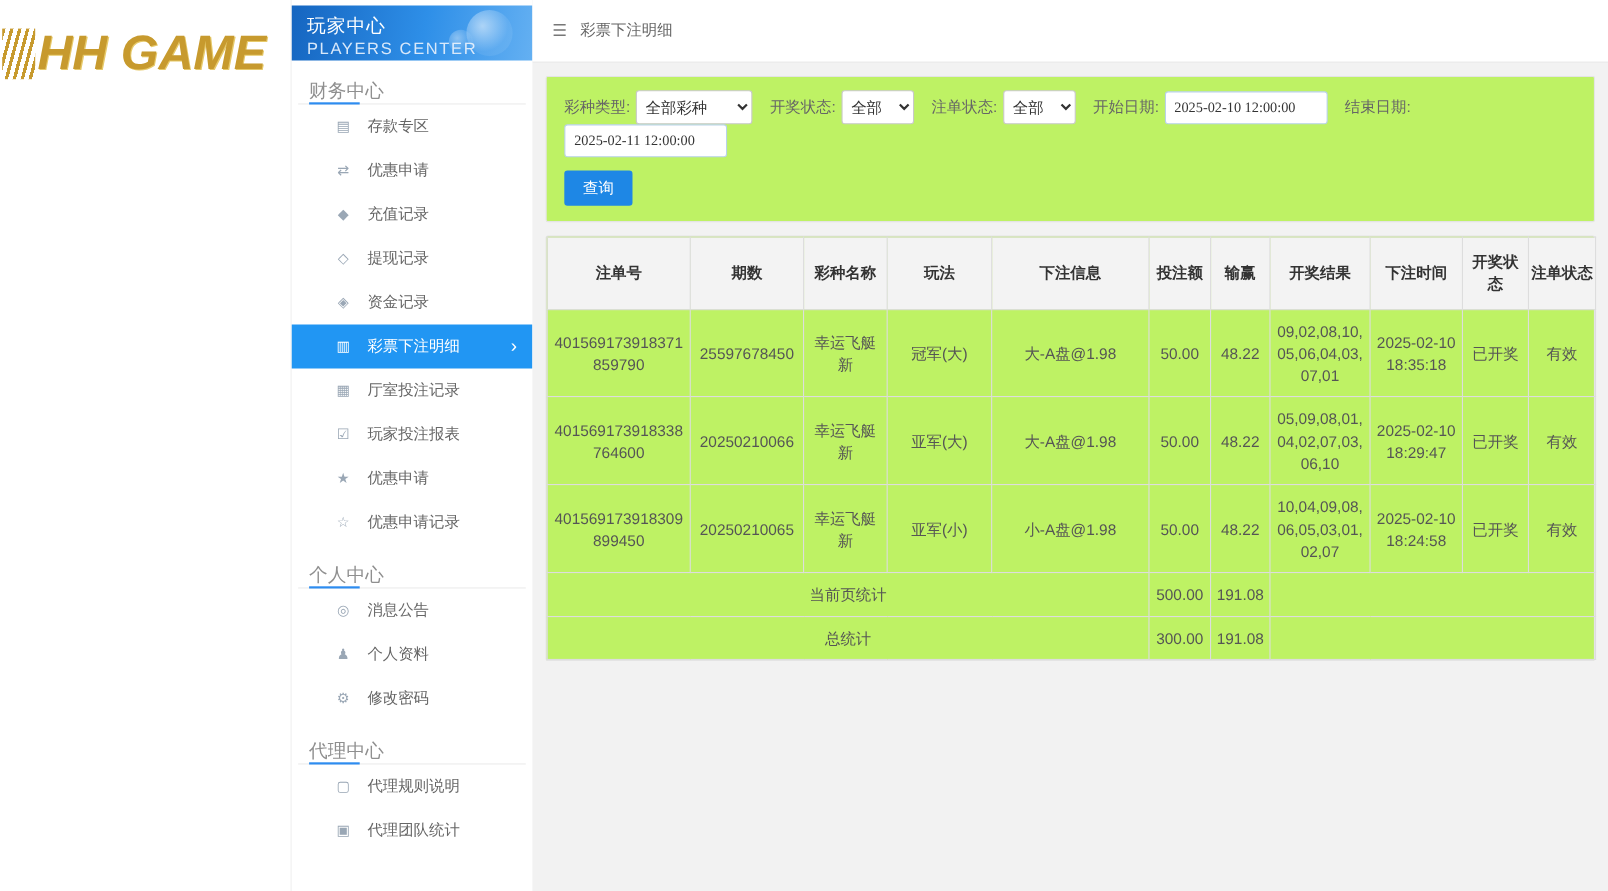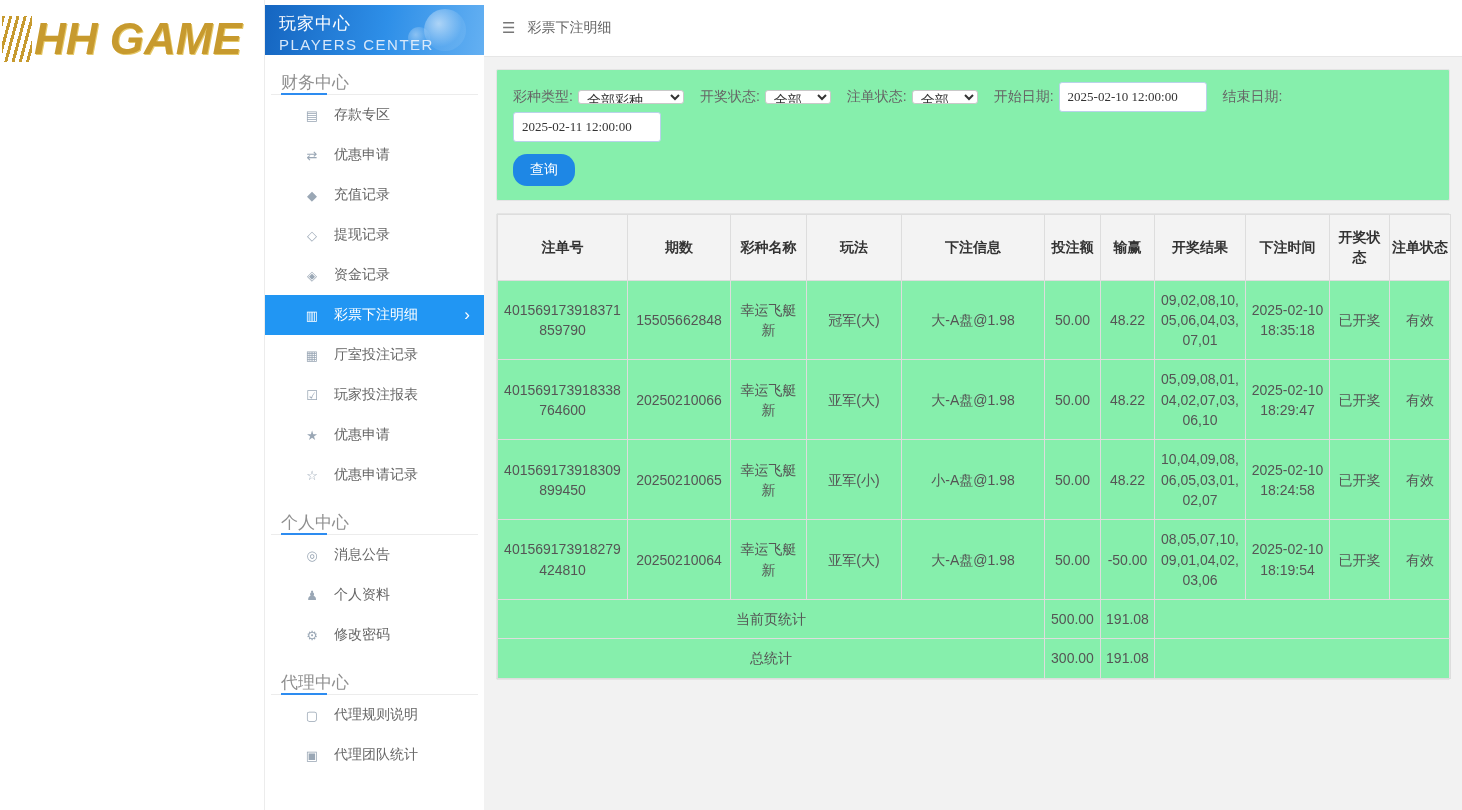--- a/index.html
+++ b/index.html
@@ -2,21 +2,21 @@
 <html><head>
 <meta charset="utf-8">
 <style>
   * { margin:0; padding:0; box-sizing:border-box; }
   html,body { width:1462px; height:810px; overflow:hidden; }
   body { font-family:"Liberation Sans","DejaVu Sans",sans-serif; font-size:14px; color:#555; background:#fff; }
   .app { display:flex; width:1462px; height:810px; }
 
   
   .brand-col { width:264px; background:#fff; overflow:hidden; position:relative; flex:0 0 264px; }
-  .logo { position:absolute; top:14px; left:2px; display:flex; align-items:center; white-space:nowrap; }
+  .logo { position:absolute; top:24px; left:2px; display:flex; align-items:center; white-space:nowrap; }
   .logo-deco { width:30px; height:46px; margin-right:2px;
     background:repeating-linear-gradient(105deg,#c79a2e 0 3px, transparent 3px 7px); }
   .logo-text { font-size:44px; font-weight:800; font-style:italic; color:#c79a2e;
     letter-spacing:0px; text-shadow:1px 1px 0 #e6c96a; }
 
   
   .sidebar { width:220px; flex:0 0 220px; background:#fff; border-left:1px solid #ececec; overflow:hidden; }
   .sb-header { height:50px; margin-top:5px; position:relative; overflow:hidden; padding:7px 0 0 14px;
     background:linear-gradient(100deg,#1565c0 0%, #2e8fe8 55%, #64b0f2 100%); }
   .sb-header::before { content:""; position:absolute; right:18px; top:4px; width:42px; height:42px;
@@ -35,31 +35,31 @@
   .sb-item.active .sb-icon { color:#fff; }
   .sb-chevron { position:absolute; right:14px; font-size:17px; color:#fff; }
 
   
   .main { flex:1; display:flex; flex-direction:column; background:#f2f2f2; overflow:hidden; }
   .topbar { height:57px; flex:0 0 57px; background:#fff; border-bottom:1px solid #e6e6e6;
     display:flex; align-items:center; padding-left:18px; color:#666; }
   .hamburger { font-size:15px; margin-right:12px; color:#777; cursor:pointer; }
   .page-title { font-size:14px; color:#666; }
   .content { flex:1; padding:12px; overflow:hidden; }
-  .card { background:#86efac; border:1px solid #e4e4e4; border-radius:2px; }
+  .card { background:#bef264; border:1px solid #e4e4e4; border-radius:2px; }
 
   
   .filter-card { padding:12px 16px 14px 16px; margin-bottom:12px; }
   .filter-row { display:flex; align-items:center; flex-wrap:wrap; }
   .f-label { color:#666; margin-right:5px; font-size:14px; }
-  .f-select { height:14px; border:1px solid #c9c9c9; border-radius:3px; background:#fff;
+  .f-select { height:31px; border:1px solid #c9c9c9; border-radius:3px; background:#fff;
     color:#333; font-size:14px; padding:0 4px; margin-right:16px; font-family:inherit; }
   .f-date { height:30px; width:148px; border:1px solid #b9d2ea; border-radius:3px; padding:0 8px;
     color:#333; font-size:13px; margin-right:16px; font-family:Liberation Serif, serif; }
-  .query-btn { margin-top:12px; background:#1e87e5; color:#fff; border:none; border-radius:14px;
+  .query-btn { margin-top:12px; background:#1e87e5; color:#fff; border:none; border-radius:3px;
     padding:7px 17px; font-size:14px; cursor:pointer; font-family:inherit; }
 
   
   .table-card { margin-bottom:12px; }
   table { width:100%; border-collapse:collapse; table-layout:fixed; font-size:14px; color:#555; }
   th, td { border:1px solid #ddd; text-align:center; vertical-align:middle; padding:9px 3px; line-height:1.45; }
   th { background:#f3f3f3; color:#333; font-weight:bold; padding:12px 2px; }
   td.break { word-break:break-all; }
   tr.summary td { padding:9px 3px; color:#555;margin-left:28px; }
 </style>
@@ -203,21 +203,21 @@
                 <th>输赢</th>
                 <th>开奖结果</th>
                 <th>下注时间</th>
                 <th>开奖状态</th>
                 <th>注单状态</th>
               </tr>
             </thead>
             <tbody>
               <tr>
                 <td class="break">401569173918371859790</td>
-                <td>15505662848</td>
+                <td>25597678450</td>
                 <td>幸运飞艇新</td>
                 <td>冠军(大)</td>
                 <td>大-A盘@1.98</td>
                 <td>50.00</td>
                 <td>48.22</td>
                 <td class="break">09,02,08,10,05,06,04,03,07,01</td>
                 <td>2025-02-10 18:35:18</td>
                 <td>已开奖</td>
                 <td>有效</td>
               </tr>
@@ -240,33 +240,20 @@
                 <td>幸运飞艇新</td>
                 <td>亚军(小)</td>
                 <td>小-A盘@1.98</td>
                 <td>50.00</td>
                 <td>48.22</td>
                 <td class="break">10,04,09,08,06,05,03,01,02,07</td>
                 <td>2025-02-10 18:24:58</td>
                 <td>已开奖</td>
                 <td>有效</td>
               </tr>
-              <tr>
-                <td class="break">401569173918279424810</td>
-                <td>20250210064</td>
-                <td>幸运飞艇新</td>
-                <td>亚军(大)</td>
-                <td>大-A盘@1.98</td>
-                <td>50.00</td>
-                <td>-50.00</td>
-                <td class="break">08,05,07,10,09,01,04,02,03,06</td>
-                <td>2025-02-10 18:19:54</td>
-                <td>已开奖</td>
-                <td>有效</td>
-              </tr>
               <tr class="summary">
                 <td colspan="5">当前页统计</td>
                 <td>500.00</td>
                 <td>191.08</td>
                 <td colspan="4"></td>
               </tr>
               <tr class="summary">
                 <td colspan="5">总统计</td>
                 <td>300.00</td>
                 <td>191.08</td>

